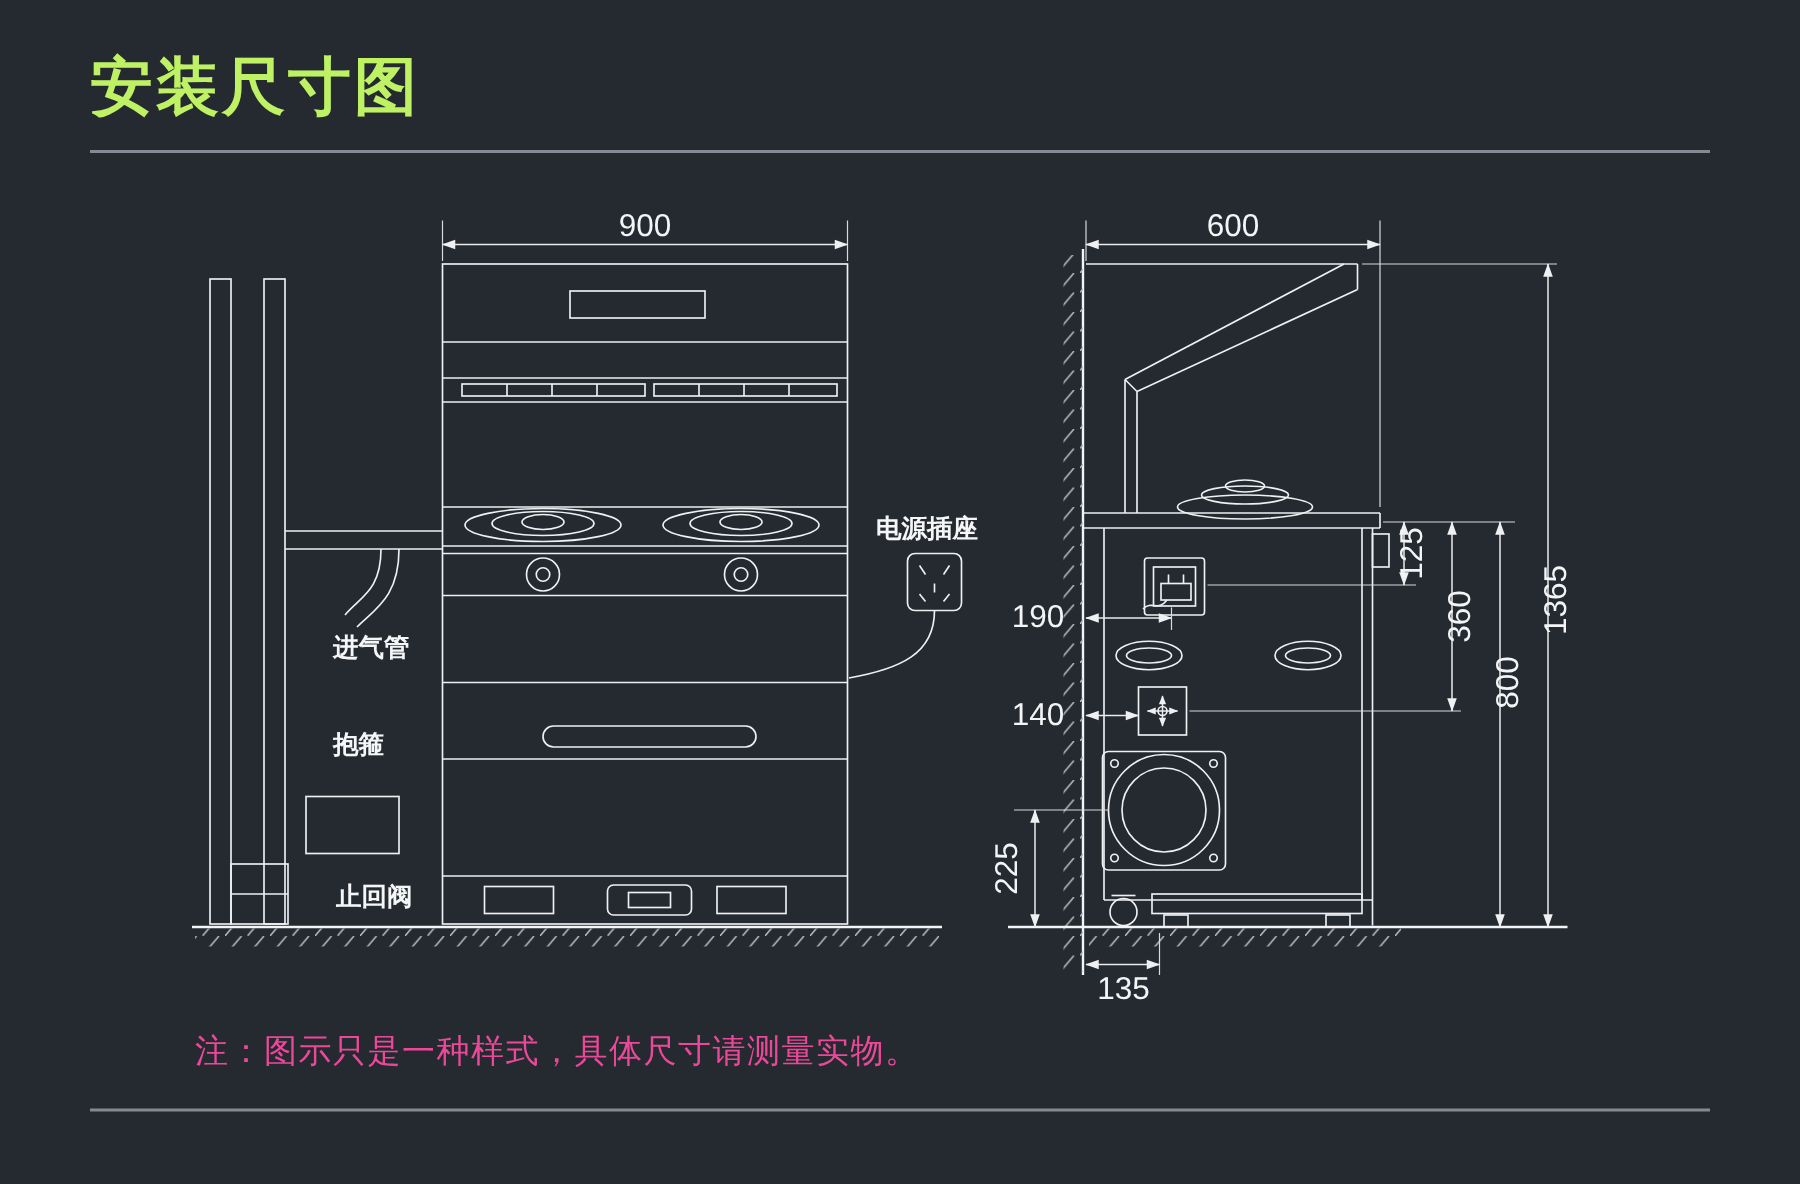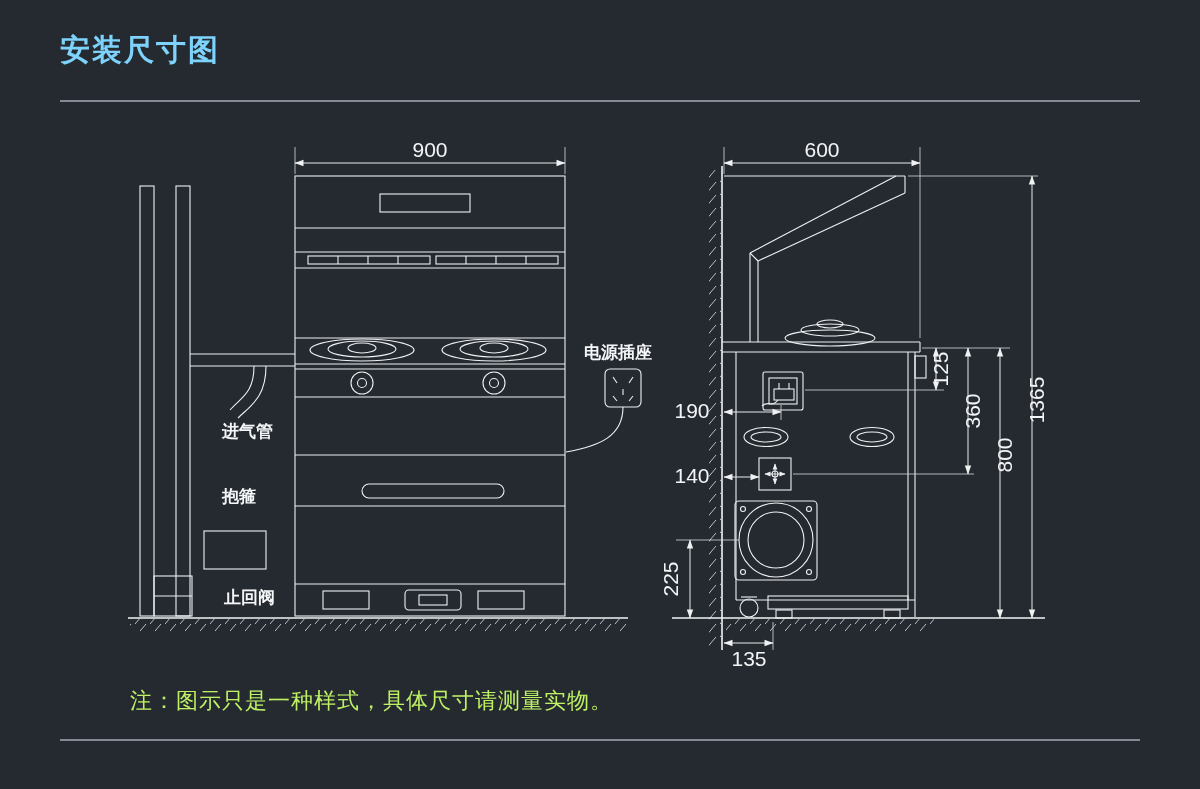--- a/index.html
+++ b/index.html
@@ -3,28 +3,28 @@
 <meta charset="utf-8">
 <style>
   html,body { margin:0; padding:0; }
   body {
     width:1200px; height:789px; position:relative; overflow:hidden;
     background:#252a31;
     font-family:"Liberation Sans", sans-serif;
   }
   .title {
     position:absolute; left:60px; top:30px;
-    font-size:30px; font-weight:900; color:#7dd3fc; letter-spacing:2px;font-family:Liberation Mono, monospace;
+    font-size:42px; font-weight:900; color:#bef264; letter-spacing:2px;font-family:Liberation Mono, monospace;
   }
   .rule { position:absolute; left:60px; width:1080px; height:2px; background:#818archaic; background:#848a93; }
   .rule-top { top:100px; }
   .rule-bottom { top:739px; }
   .note {
     position:absolute; left:130px; top:686px;
-    font-size:22px; color:#bef264; letter-spacing:1px;
+    font-size:22px; color:#ec4899; letter-spacing:1px;
   }
   svg.diagram { position:absolute; left:0; top:0; }
   .ln   { stroke:#eef0f2; stroke-width:1.1; fill:none; }
   .thin { stroke:#d7dade; stroke-width:0.8; fill:none; }
   .thick{ stroke:#f2f4f6; stroke-width:1.6; fill:none; }
   .dim  { stroke:#e9ebee; stroke-width:1; fill:none; }
   text.dim-num { font-size:21px; fill:#f2f4f6; }
   text.lbl { font-size:17px; font-weight:bold; fill:#f5f6f8; }
 </style>
 </head>

